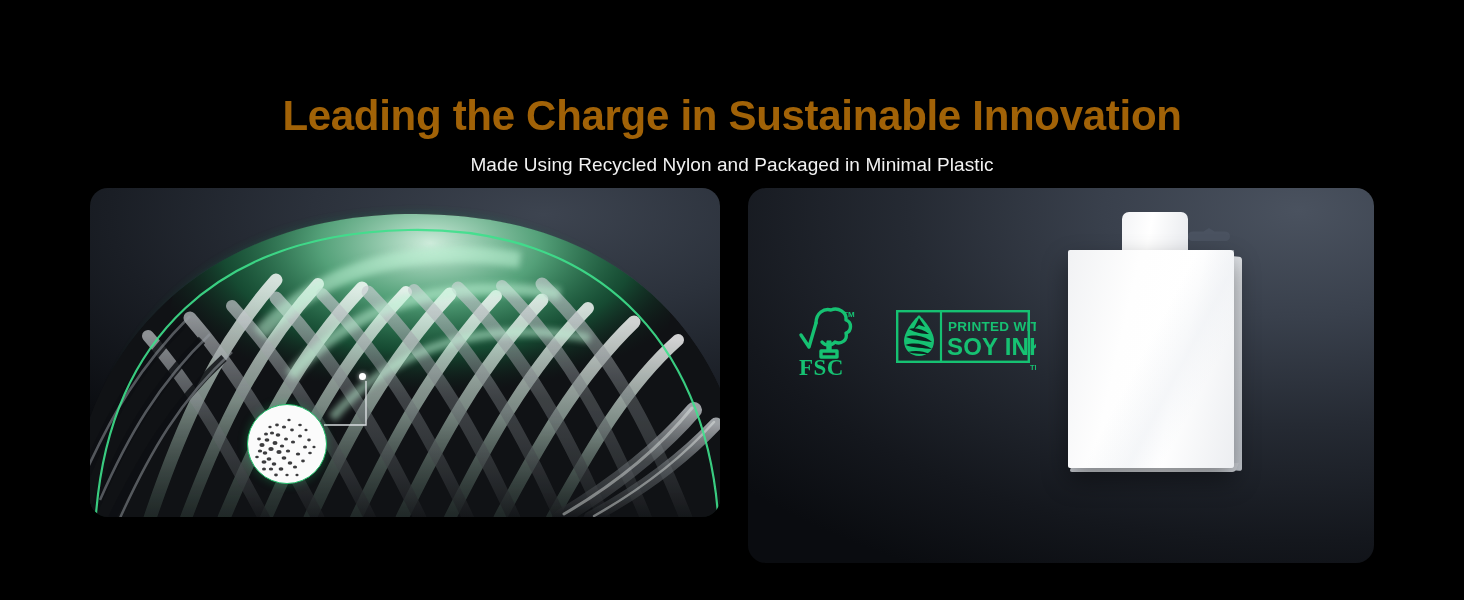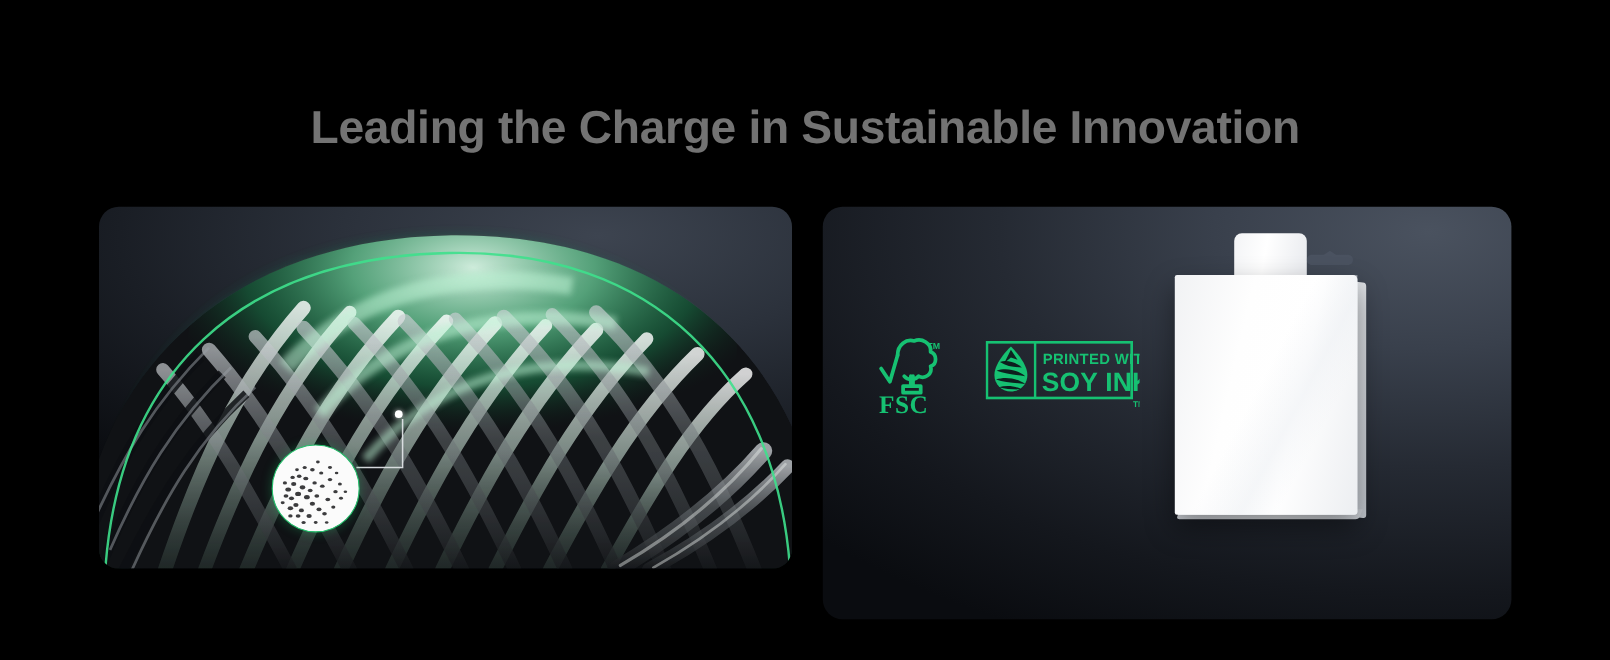--- a/index.html
+++ b/index.html
@@ -29,21 +29,21 @@
     left: 0;
     width: 1464px;
     text-align: center;
   }
   .title {
     margin: 0;
     padding-top: 92px;
     font-size: 42px;
     line-height: 48px;
     font-weight: bold;
-    color: #737373;
+    color: #a16207;
     letter-spacing: -0.3px;
   }
   .subtitle {
     margin: 0;
     padding-top: 13px;
     font-size: 19px;
     line-height: 24px;
     font-weight: normal;
     color: #f2f2f2;
     letter-spacing: 0.1px;
@@ -200,20 +200,21 @@
     pointer-events: none;
   }
 </style>
 </head>
 <body>
 
 <div id="banner">
 
   <div class="header">
     <h1 class="title">Leading the Charge in Sustainable Innovation</h1>
+    <p class="subtitle">Made Using Recycled Nylon and Packaged in Minimal Plastic</p>
   </div>
 
   <div class="panel" id="panel-cable">
     <div class="cable-stage">
 
       <svg class="cable-svg" viewBox="0 0 630 329" preserveAspectRatio="none">
         <defs>
 
           <radialGradient id="glowCore" cx="52%" cy="22%" r="58%">
             <stop offset="0%" stop-color="#d9f7e6" stop-opacity="0.95"></stop>

